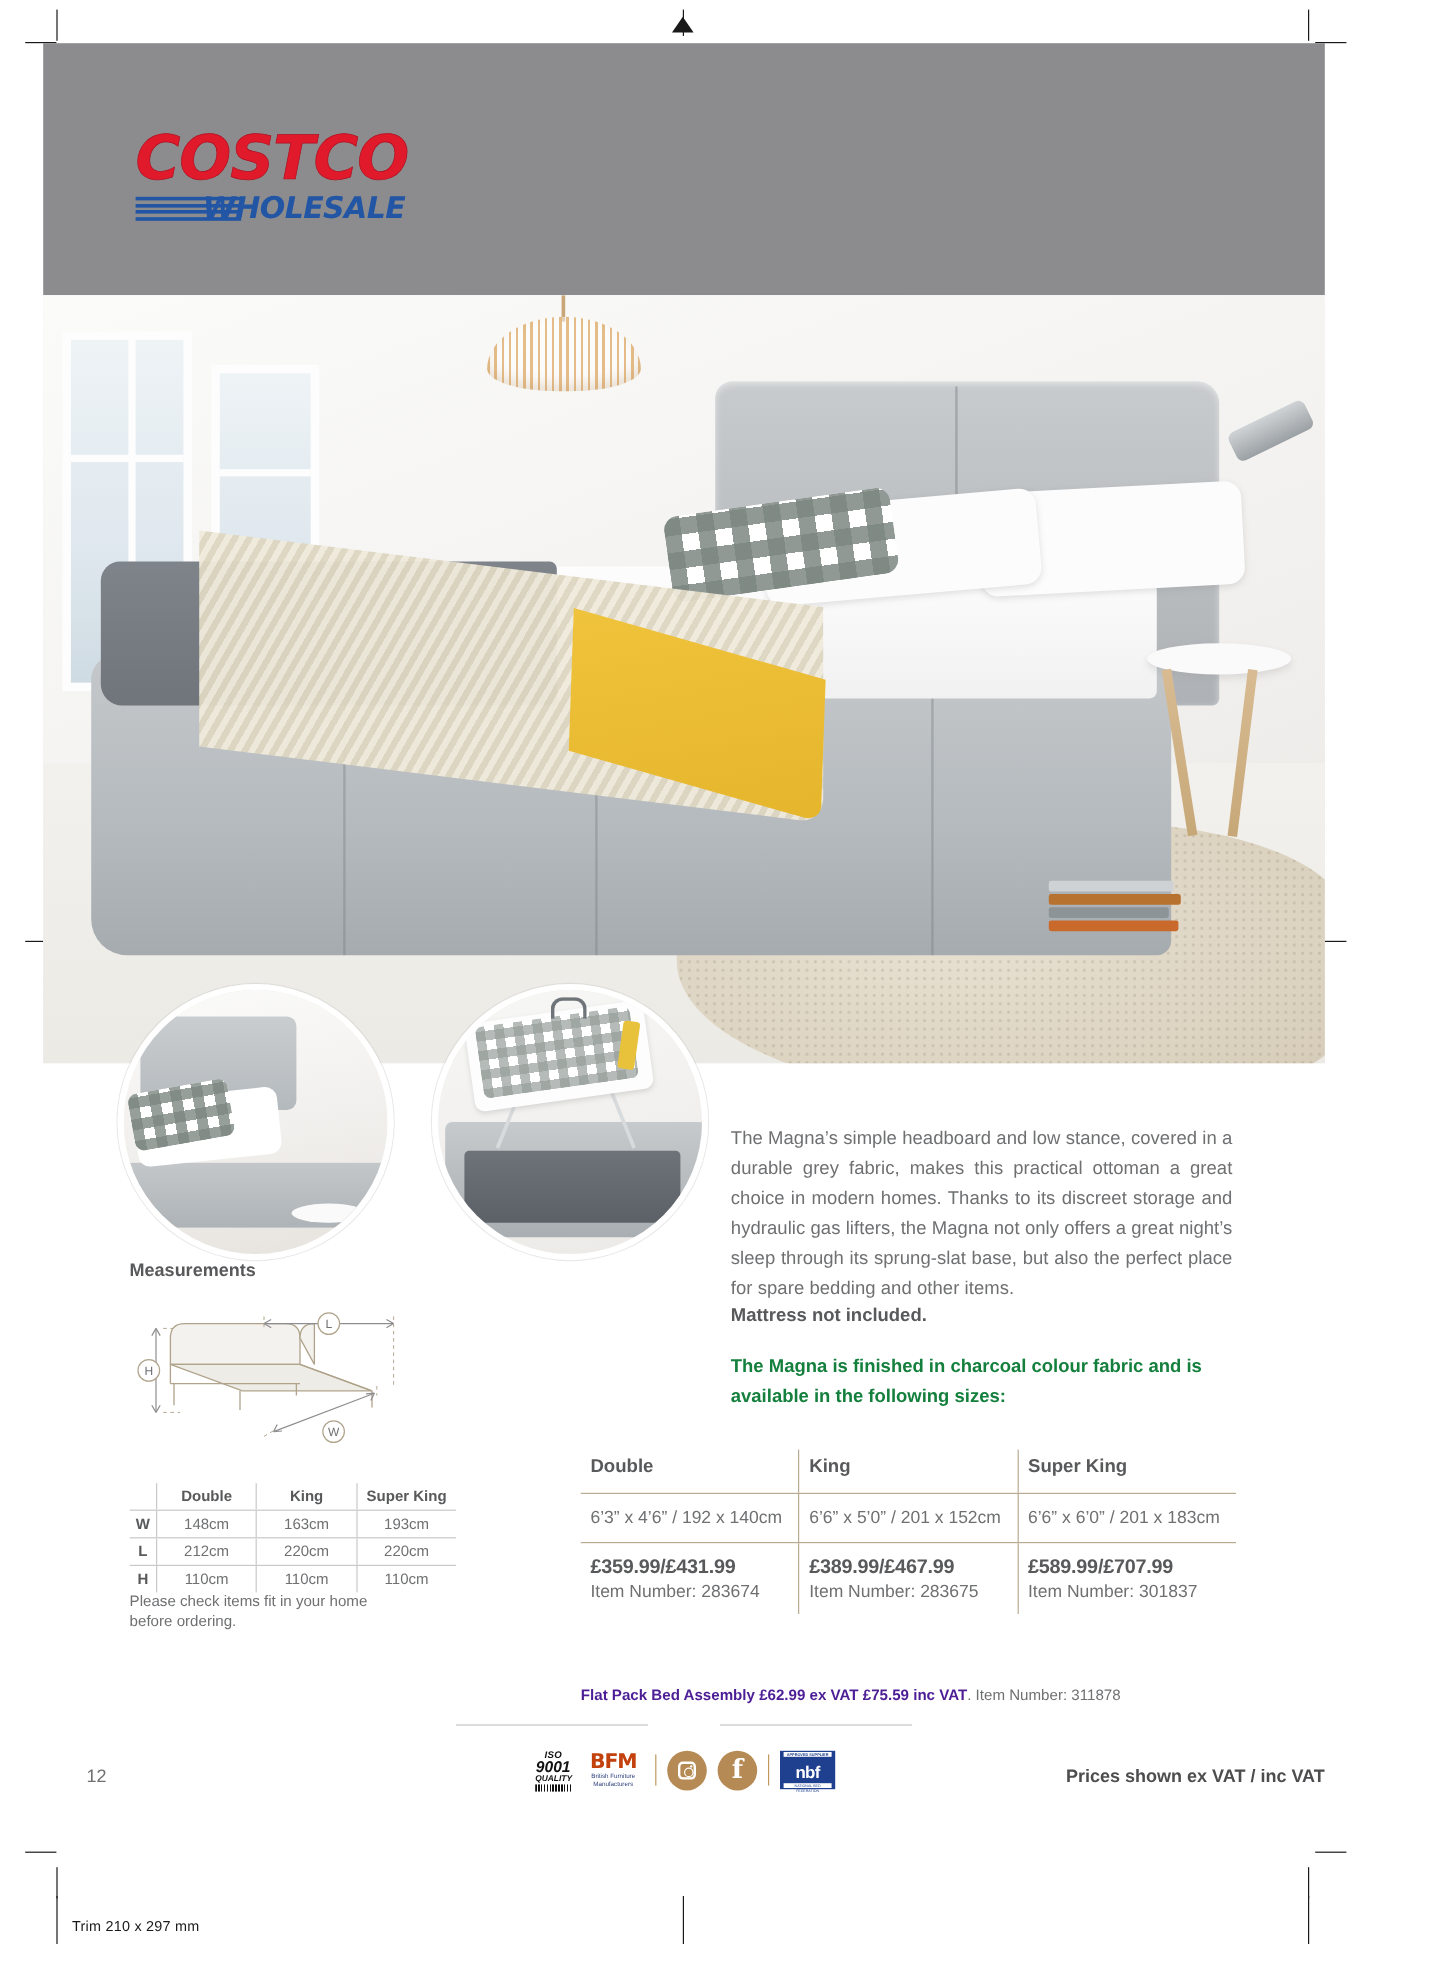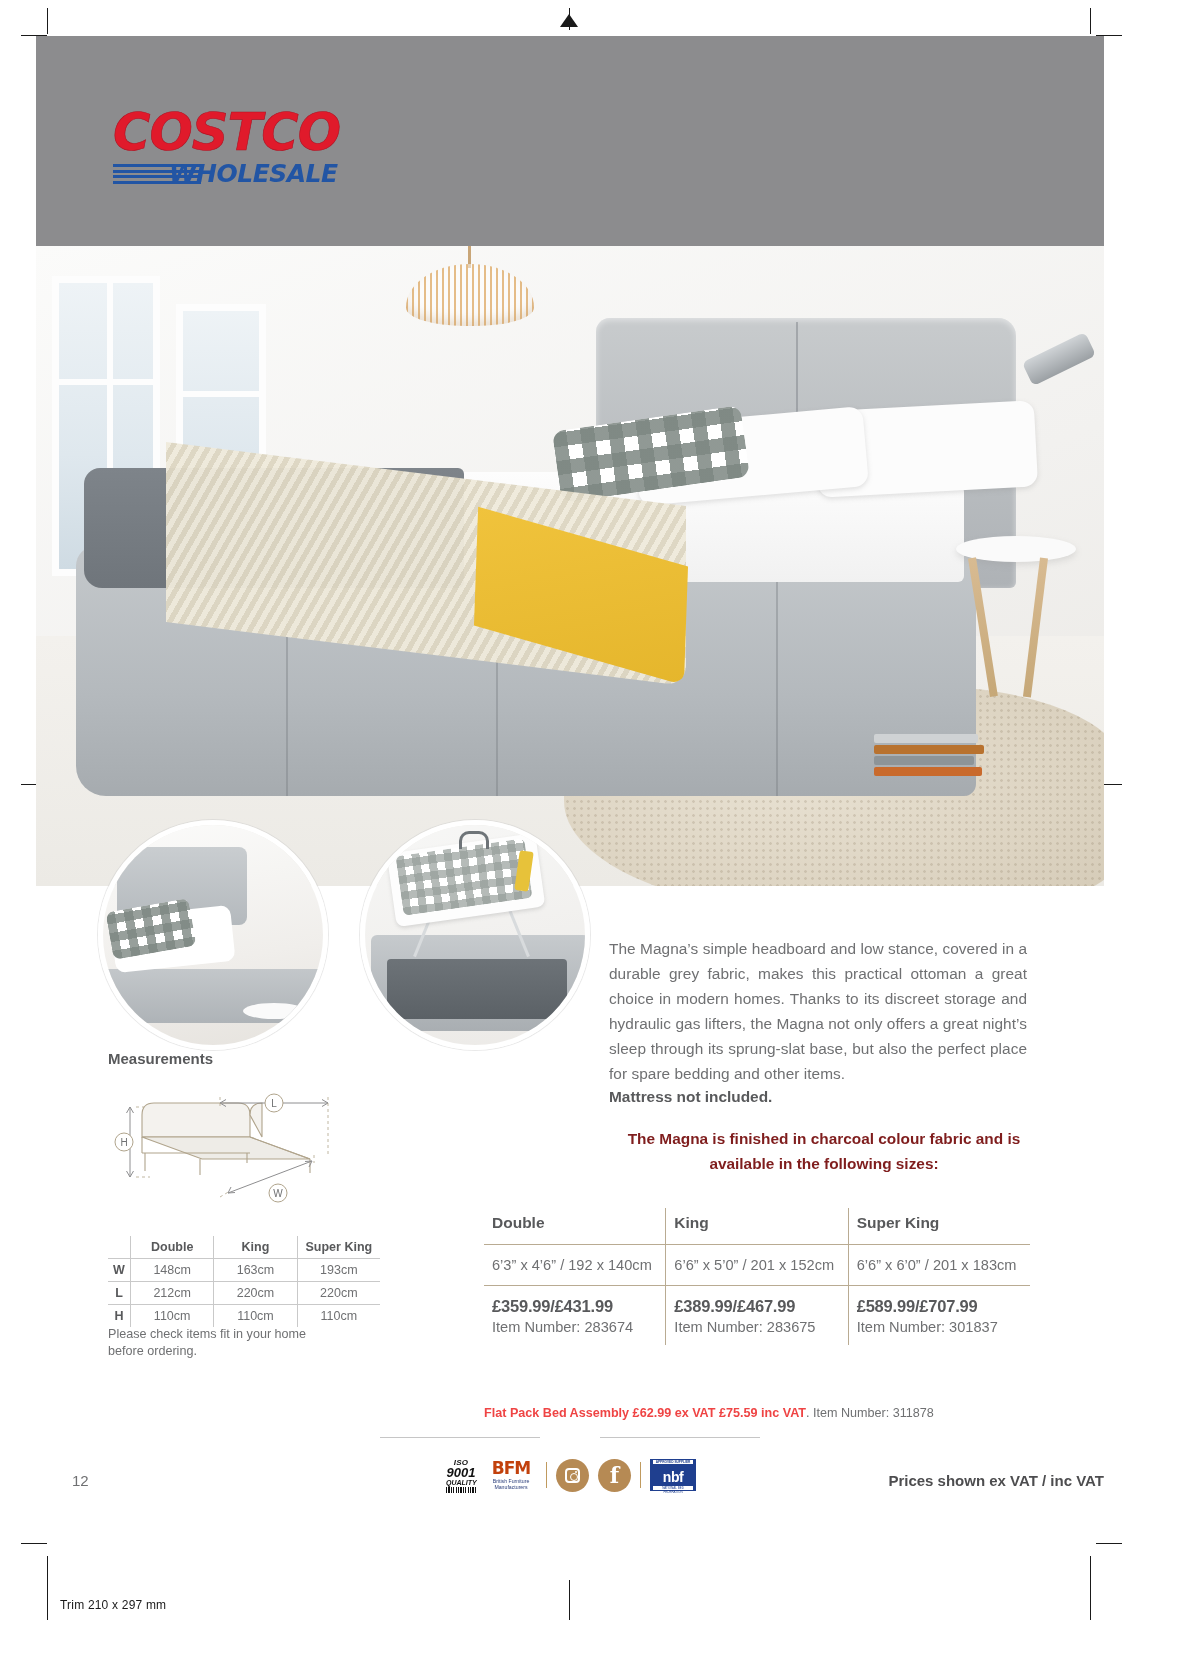--- a/index.html
+++ b/index.html
@@ -191,39 +191,39 @@
     font-size: 15.4px; line-height: 25px;
     color: #6f7072; text-align: justify;
     letter-spacing: .05px;
   }
   .note-bold {
     position: absolute; left: 609px; top: 1088px;
     font-size: 15.4px; font-weight: bold; color: #58595b;
   }
   .finish {
     position: absolute; left: 609px; top: 1126px; width: 430px;
-    font-size: 15.4px; font-weight: bold; line-height: 25px; color: #7f1d1d; text-align: center;
+    font-size: 15.4px; font-weight: bold; line-height: 25px; color: #15803d;
   }
 
   
   .sizetable { position: absolute; left: 484px; top: 1208px; width: 546px; }
   .st-row { display: flex; }
   .st-cell { flex: 1 1 0; padding: 6px 8px 10px 8px; position: relative; }
   .st-cell + .st-cell { border-left: 1px solid #b9ab92; }
   .st-head .st-cell { font-size: 15.5px; font-weight: bold; color: #58595b; padding-bottom: 12px; }
   .st-rule { height: 1px; background: #b9ab92; width: 100%; }
   .st-dims .st-cell { font-size: 14.6px; color: #6f7072; padding-top: 12px; padding-bottom: 12px; }
   .st-price .st-cell { padding-top: 11px; }
   .price { font-size: 16.5px; font-weight: bold; color: #58595b; letter-spacing: -.2px; }
   .itemno { font-size: 14.6px; color: #6f7072; margin-top: 3px; }
   .assembly {
     position: absolute; left: 484px; top: 1406px; width: 560px;
     font-size: 12.6px; color: #6f7072;
   }
-  .assembly b { color: #ef4444; }
+  .assembly b { color: #4c1d95; }
 
   
   .meas-title {
     position: absolute; left: 108px; top: 1050px;
     font-size: 15px; font-weight: bold; color: #58595b;
   }
   .meas-dia { position: absolute; left: 100px; top: 1085px; width: 290px; height: 130px; }
   .meas-dia svg { width: 100%; height: 100%; }
 
   .meas-table { position: absolute; left: 108px; top: 1236px; width: 272px; }

